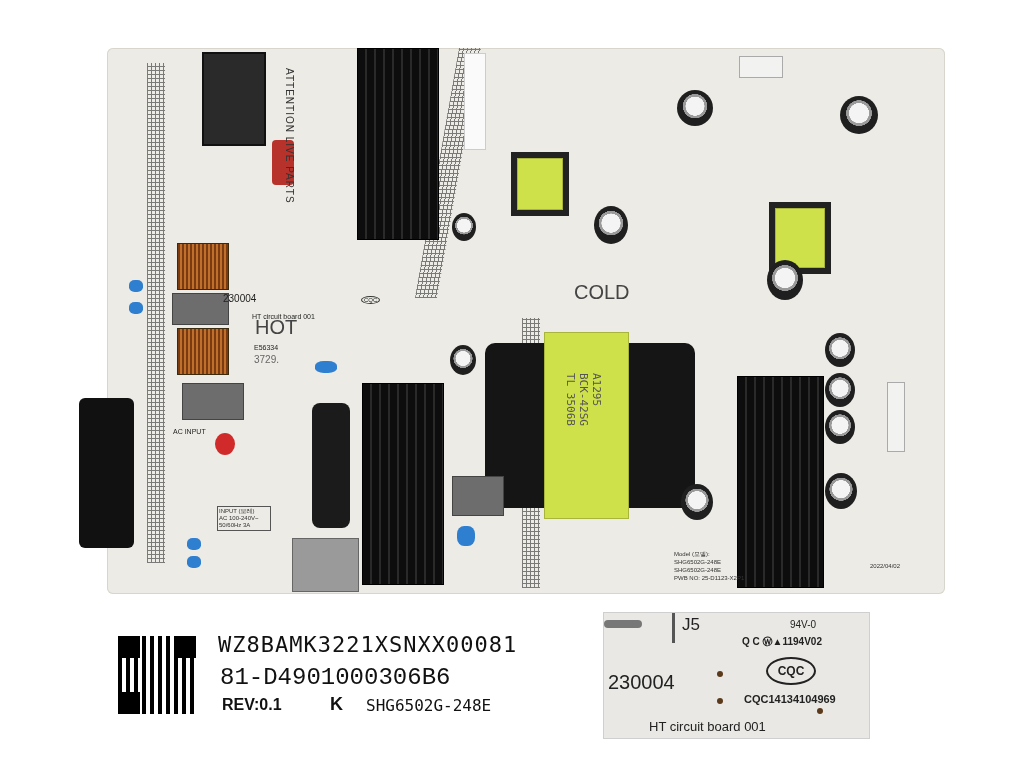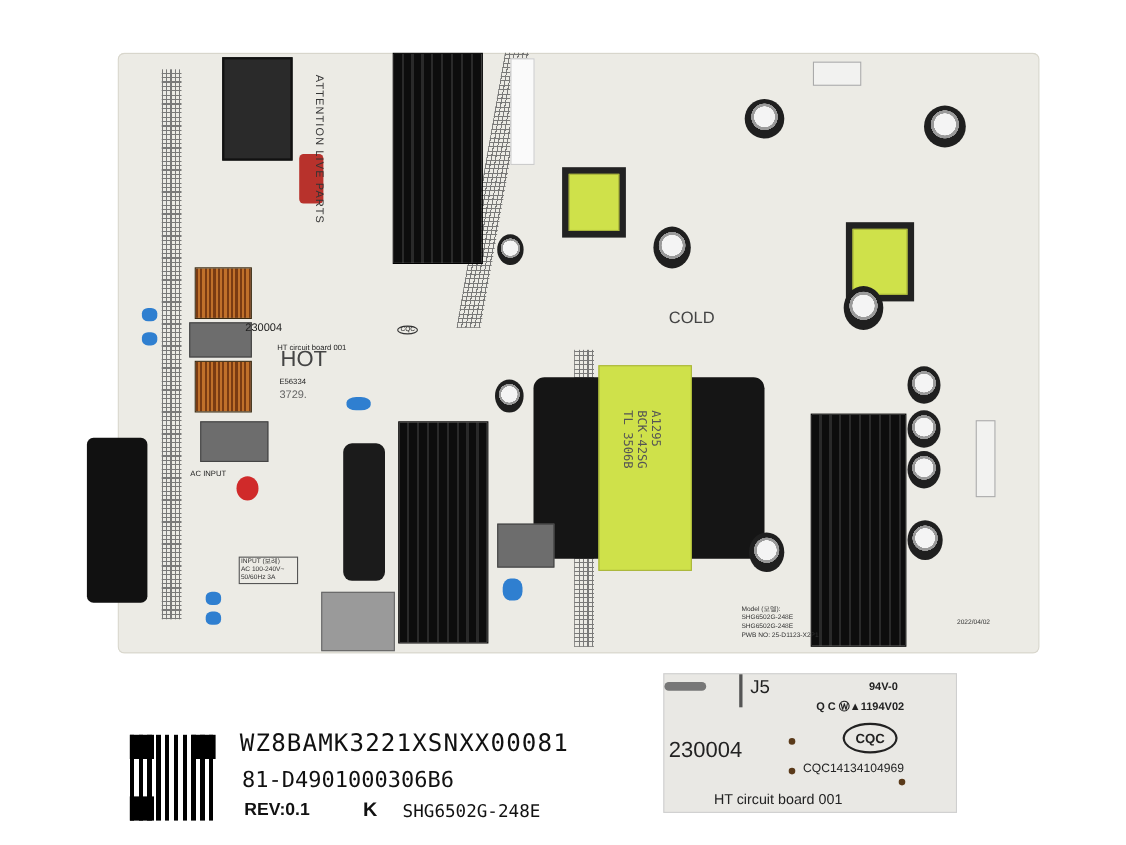--- a/index.html
+++ b/index.html
@@ -10,21 +10,21 @@
   .hatch{background-image:repeating-linear-gradient(0deg,#555 0 1px,transparent 1px 4px),repeating-linear-gradient(90deg,#555 0 1px,transparent 1px 4px);opacity:.75;}
   .heatsink{background:repeating-linear-gradient(90deg,#0d0d0d 0 7px,#2a2a2a 7px 9px);border:1px solid #000;}
   .cap{border-radius:50%;background:radial-gradient(circle at 50% 45%,#f4f4f4 0 35%,#9a9a9a 36% 45%,#1f1f1f 46%);}
   .yellow{background:#cfe14a;border:1px solid #a8b43a;}
   .blue{background:#2f7fd0;border-radius:40%;}
   .coil{background:repeating-linear-gradient(90deg,#7a3b12 0 2px,#c0702a 2px 4px);border:1px solid #3a2a10;}
   .gray{background:#6d6d6d;border:1px solid #444;}
   .silk{color:#333;font-size:9px;}
   .mark{color:#222;}
   
-  #label-left{left:110px;top:628px;width:420px;height:96px;margin-top:32px;}
+  #label-left{left:110px;top:628px;width:420px;height:96px;}
   .qr{width:78px;height:78px;background:
     linear-gradient(#000,#000) 0 0/22px 22px no-repeat,
     linear-gradient(#000,#000) 56px 0/22px 22px no-repeat,
     linear-gradient(#000,#000) 0 56px/22px 22px no-repeat,
     repeating-linear-gradient(90deg,#000 0 4px,#fff 4px 8px),
     #fff;}
   .lbl-line{font-family:"DejaVu Sans Mono",monospace;color:#111;}
   #label-right{left:603px;top:612px;width:265px;height:125px;background:#e9e8e4;border:1px solid #cfcfcf;}
 </style>
 </head>
@@ -89,21 +89,21 @@
   <div class="abs" style="left:632px;top:8px;width:42px;height:20px;background:#f2f2f0;border:1px solid #aaa;"></div>
   <div class="abs" style="left:780px;top:334px;width:16px;height:68px;background:#f2f2f0;border:1px solid #aaa;"></div>
 
   <div class="abs silk" style="left:188px;top:20px;transform:rotate(90deg);transform-origin:left top;font-size:10px;letter-spacing:1px;">ATTENTION LIVE PARTS</div>
   <div class="abs mark" style="left:116px;top:245px;font-size:10px;">230004</div>
   <div class="abs mark" style="left:145px;top:265px;font-size:7px;">HT circuit board 001</div>
   <div class="abs mark" style="left:254px;top:248px;font-size:6px;border:1px solid #333;border-radius:50%;padding:0 2px;">CQC</div>
   <div class="abs mark" style="left:148px;top:268px;font-size:20px;color:#444;font-weight:300;">HOT</div>
   <div class="abs mark" style="left:147px;top:296px;font-size:7px;">E56334</div>
   <div class="abs mark" style="left:147px;top:306px;font-size:10px;color:#666;">3729.</div>
-  <div class="abs mark" style="left:501px;top:233px;font-size:15px;color:#444;">COLD</div>
+  <div class="abs mark" style="left:467px;top:233px;font-size:20px;color:#444;">COLD</div>
   <div class="abs mark" style="left:66px;top:380px;font-size:7px;">AC INPUT</div>
 
   <div class="abs silk" style="left:110px;top:458px;width:50px;border:1px solid #555;font-size:6px;padding:1px;line-height:7px;">
     <div>INPUT (보례)</div>
     <div>AC 100-240V~</div>
     <div>50/60Hz 3A</div>
   </div>
 
   <div class="abs silk" style="left:567px;top:502px;font-size:6px;line-height:8px;">
     <div>Model (모델):</div>
@@ -112,32 +112,32 @@
     <div>PWB NO: 25-D1123-X2P1</div>
   </div>
   <div class="abs silk" style="left:763px;top:515px;font-size:6px;">2022/04/02</div>
 
   <div class="abs" style="left:357px;top:5px;width:20px;height:95px;background:#fafafa;border:1px solid #ccc;"></div>
 </div>
 
 <div id="label-left" class="abs">
   <div class="abs qr" style="left:8px;top:8px;"></div>
   <div class="abs lbl-line" style="left:108px;top:4px;font-size:22px;letter-spacing:1px;">WZ8BAMK3221XSNXX00081</div>
-  <div class="abs lbl-line" style="left:110px;top:36px;font-size:20px;">81-D4901000306B6</div>
+  <div class="abs lbl-line" style="left:110px;top:36px;font-size:24px;font-family:Liberation Mono, monospace;">81-D4901000306B6</div>
   <div class="abs" style="left:112px;top:68px;font-size:16px;font-weight:bold;color:#111;">REV:0.1</div>
   <div class="abs" style="left:220px;top:66px;font-size:18px;font-weight:bold;color:#111;">K</div>
   <div class="abs lbl-line" style="left:256px;top:68px;font-size:16px;">SHG6502G-248E</div>
 </div>
 
 <div id="label-right" class="abs">
   <div class="abs" style="left:0;top:7px;width:38px;height:8px;background:#777;border-radius:4px;"></div>
   <div class="abs" style="left:68px;top:0;width:3px;height:30px;background:#555;"></div>
   <div class="abs" style="left:78px;top:2px;font-size:17px;color:#222;">J5</div>
-  <div class="abs" style="left:186px;top:6px;font-size:10px;font-weight:bold;color:#222;">94V-0</div>
+  <div class="abs" style="left:186px;top:6px;font-size:10px;font-weight:normal;color:#222;">94V-0</div>
   <div class="abs" style="left:138px;top:22px;font-size:10px;font-weight:bold;color:#222;">Q C Ⓦ▲1194V02</div>
   <div class="abs" style="left:4px;top:58px;font-size:20px;color:#222;">230004</div>
   <div class="abs" style="left:162px;top:44px;width:46px;height:24px;border:2px solid #222;border-radius:50%;text-align:center;font-size:12px;font-weight:bold;line-height:24px;color:#222;">CQC</div>
-  <div class="abs" style="left:126px;top:80px;font-size:11px;font-weight:normal;color:#222;">CQC14134104969</div>
+  <div class="abs" style="left:140px;top:80px;font-size:11px;font-weight:bold;color:#222;">CQC14134104969</div>
   <div class="abs" style="left:45px;top:106px;font-size:13px;color:#222;">HT circuit board 001</div>
   <div class="abs" style="left:113px;top:58px;width:6px;height:6px;border-radius:50%;background:#5a3a1a;"></div>
   <div class="abs" style="left:113px;top:85px;width:6px;height:6px;border-radius:50%;background:#5a3a1a;"></div>
   <div class="abs" style="left:213px;top:95px;width:6px;height:6px;border-radius:50%;background:#5a3a1a;"></div>
 </div>
 
 </body></html>

